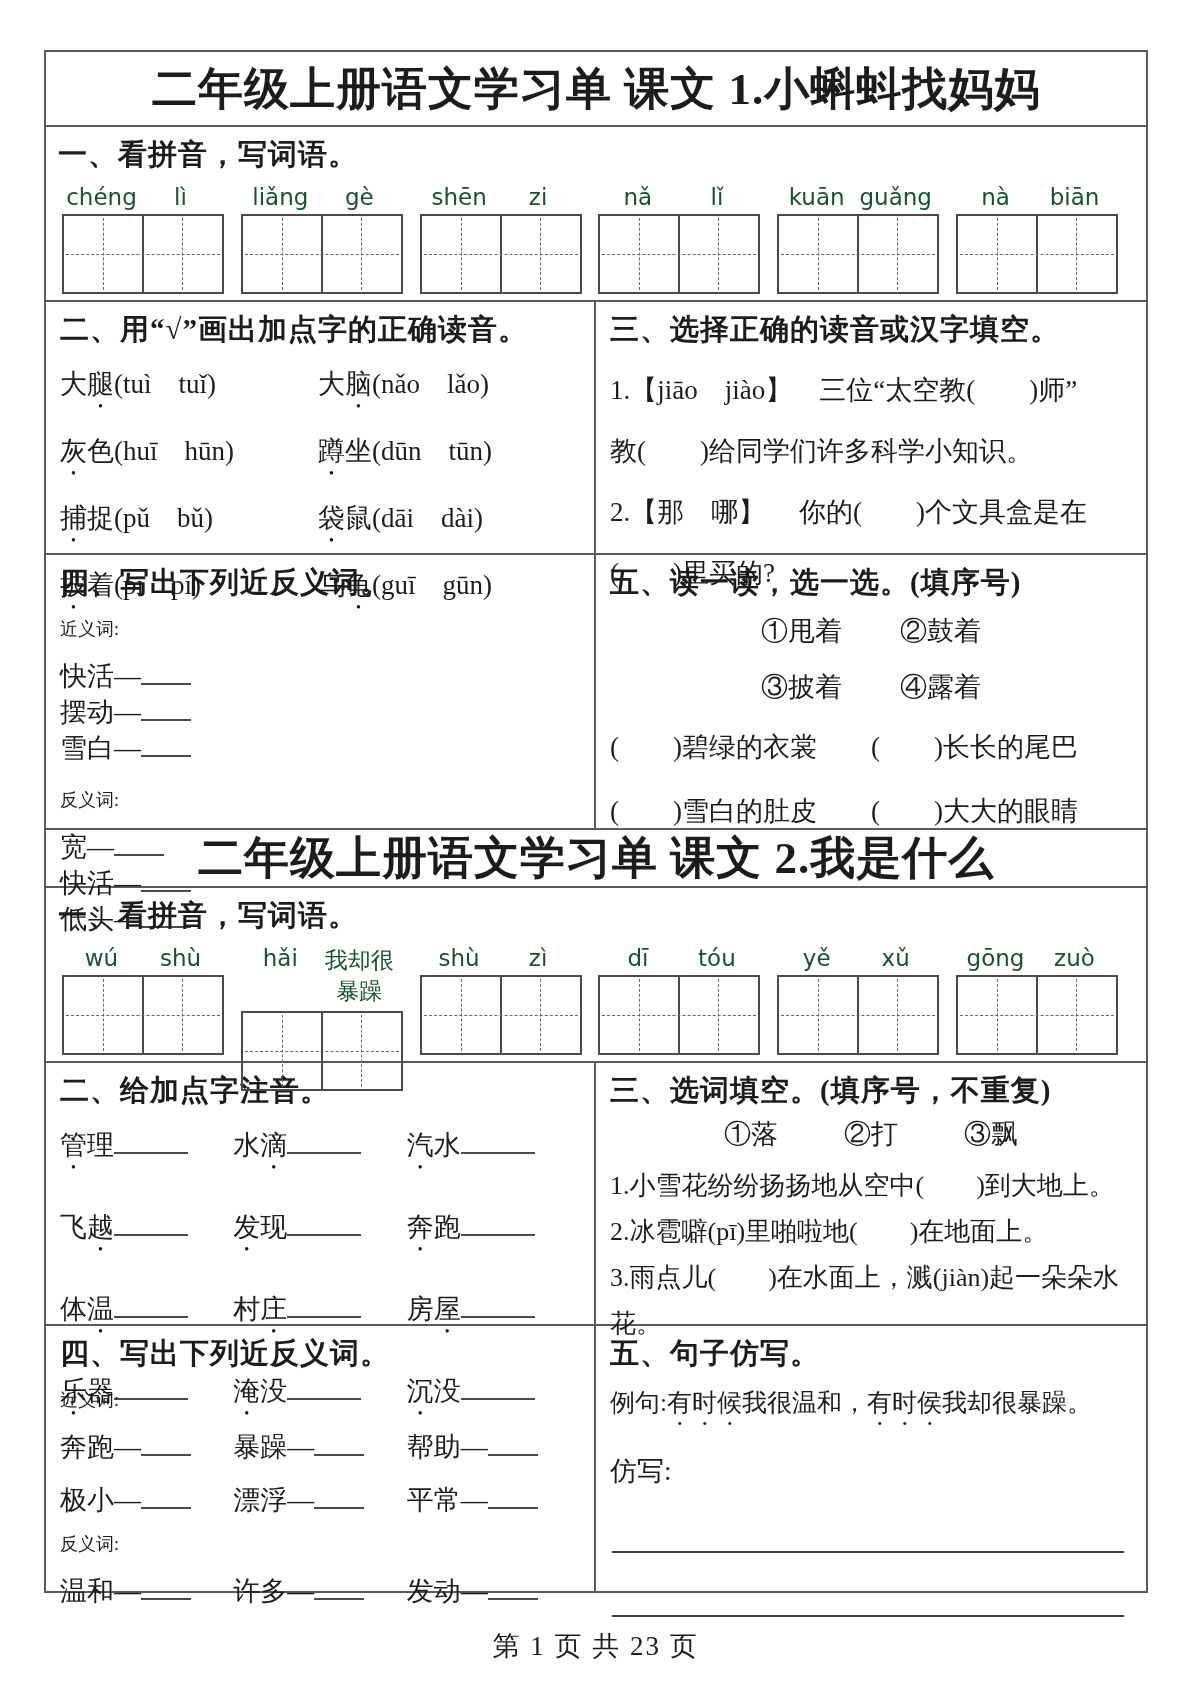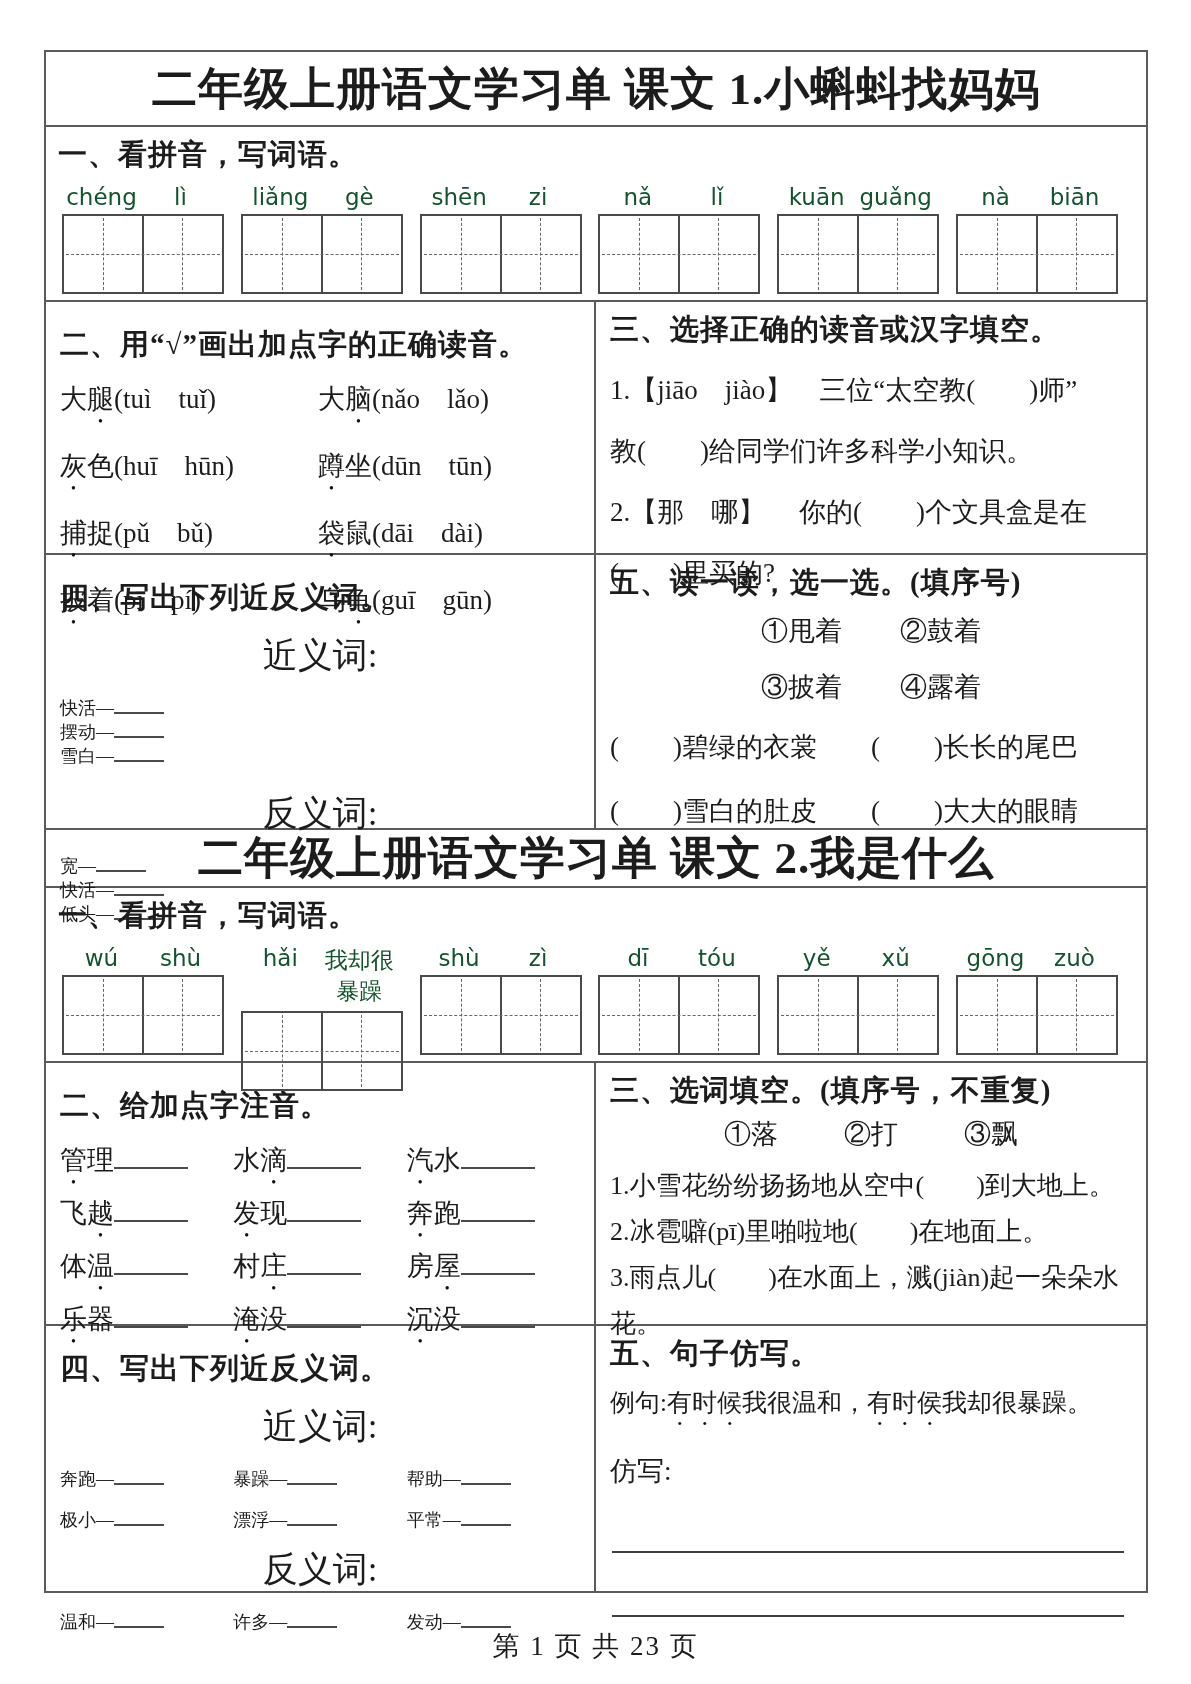--- a/index.html
+++ b/index.html
@@ -38,45 +38,45 @@
                   border-left:1px dashed #666; }
   .gridbox::after { content:""; position:absolute; left:2px; right:2px; top:50%;
                   border-top:1px dashed #666; }
 
   
   .cols { display:flex; align-items:stretch; }
   .cols.r3 { height:253px; }
   .cols.r4 { height:275px; }
   .cols.r7 { height:263px; }
   .cols.r8 { height:267px; }
-  .col-l { width:550px; border-right:2px solid #5a5a5a; padding:23px 14px; }
+  .col-l { width:550px; border-right:2px solid #5a5a5a; padding:8px 14px; }
   .col-r { flex:1; padding:8px 14px; position:relative; }
 
   
   .ritems { display:grid; grid-template-columns:258px 1fr; row-gap:19px; margin-top:16px; font-size:27px; }
   
   .tlines { margin-top:10px; }
   .tline { font-size:27px; line-height:61px; white-space:nowrap; }
 
   
   .em { -webkit-text-emphasis:filled dot #111; -webkit-text-emphasis-position:under right;
         text-emphasis:filled dot #111; text-emphasis-position:under right; }
 
   
-  .label-line { font-size:35px; margin-top:14px;text-align:center; }
-  .pair-row { display:grid; grid-template-columns:1fr 1fr 1fr; margin-top:17px; font-size:18px; }
+  .label-line { font-size:18px; margin-top:14px; }
+  .pair-row { display:grid; grid-template-columns:1fr 1fr 1fr; margin-top:17px; font-size:27px; }
   .pair { white-space:nowrap; }
   .blank { display:inline-block; width:50px; height:15px; border-bottom:2px solid #4a4a4a; }
 
   
   .opt-row { display:flex; justify-content:center; gap:58px; font-size:27px; line-height:56px; }
   .ans-row { display:grid; grid-template-columns:1fr 1fr; font-size:27px; line-height:64px; white-space:nowrap; }
 
   
-  .zitems { display:grid; grid-template-columns:1fr 1fr 1fr; row-gap:5px; margin-top:16px; font-size:27px; }
+  .zitems { display:grid; grid-template-columns:1fr 1fr 1fr; row-gap:34px; margin-top:16px; font-size:27px; }
   .zitem { white-space:nowrap; }
   .blank-z { display:inline-block; width:74px; height:15px; border-bottom:2px solid #4a4a4a; }
 
   
   .opt-row3 { display:flex; justify-content:center; gap:66px; font-size:27px; line-height:46px; }
   .sents { margin-top:6px; }
   .sent { font-size:26px; line-height:46px; }
 
   
   .example-line { font-size:25px; margin-top:12px; white-space:nowrap; }

